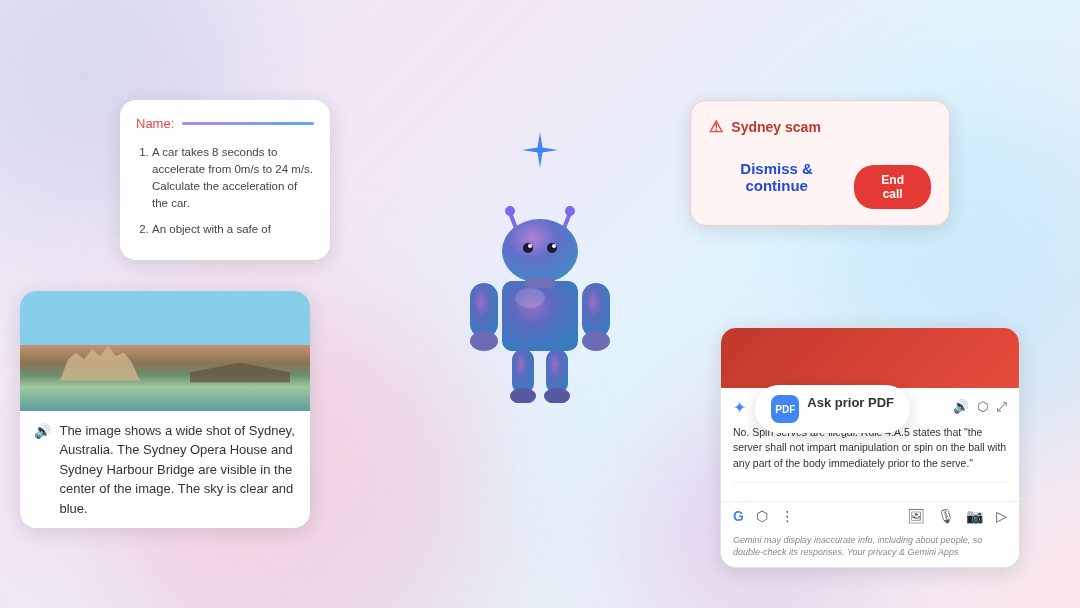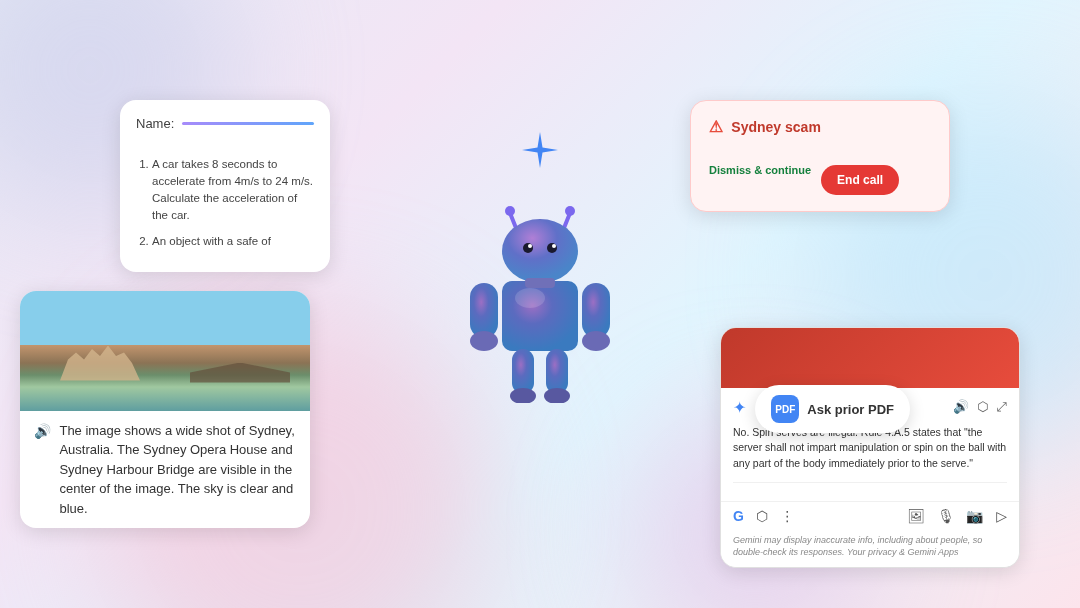--- a/index.html
+++ b/index.html
@@ -56,23 +56,23 @@
       left: 120px;
       width: 210px;
       padding: 14px 16px;
       font-size: 12px;
       color: #333;
       line-height: 1.5;
     }
     .card-homework .name-row {
       display: flex;
       align-items: center;
-      margin-bottom: 22px;
+      margin-bottom: 10px;
       font-size: 13px;
-      color: #404040;
+      color: #ef4444;
     }
     .name-row .name-label { font-weight: 500; margin-right: 8px; }
     .name-bar {
       flex: 1;
       height: 3px;
       background: linear-gradient(to right, #a78bfa, #60a5fa);
       border-radius: 2px;
     }
     .card-homework ol {
       padding-left: 16px;
@@ -110,23 +110,23 @@
       color: #555;
       margin-bottom: 14px;
       line-height: 1.5;
     }
     .scam-actions {
       display: flex;
       align-items: center;
       gap: 10px;
     }
     .btn-dismiss {
-      font-size: 11px;
+      font-size: 15px;
       font-weight: 600;
-      color: #15803d;
+      color: #1d4ed8;
       background: none;
       border: none;
       cursor: pointer;
       padding: 0;
     }
     .btn-end-call {
       font-size: 12px;
       font-weight: 600;
       color: white;
       background: #e53935;
@@ -246,21 +246,20 @@
     }
     
     .ask-pdf-badge {
       position: absolute;
       bottom: 175px;
       right: 170px;
       background: white;
       border-radius: 24px;
       padding: 10px 16px;
       display: flex;
-      align-items: center;
       gap: 8px;
       box-shadow: 0 4px 16px rgba(0,0,0,0.15);
       font-size: 13px;
       font-weight: 600;
       color: #333;
     }
     .pdf-icon-box {
       background: #4285f4;
       color: white;
       border-radius: 8px;
@@ -376,21 +375,21 @@
     <ellipse cx="90" cy="115" rx="15" ry="10" fill="rgba(255,255,255,0.15)"></ellipse>
   </svg>
 </div>
 
 <div class="card card-homework">
   <div class="name-row">
     <span class="name-label">Name:</span>
     <div class="name-bar"></div>
   </div>
   <ol>
-    <li>A car takes 8 seconds to accelerate from 4m/s to 24 m/s. Calculate the acceleration of the car.</li>
+    <li>A car takes 8 seconds to accelerate from 0m/s to 24 m/s. Calculate the acceleration of the car.</li>
     <li>An object with a safe of</li>
   </ol>
 </div>
 
 <div class="card card-scam">
   <div class="scam-title">
     <span class="warning-icon">⚠</span>
     <span>Sydney scam</span>
   </div>
   <div class="scam-actions">

